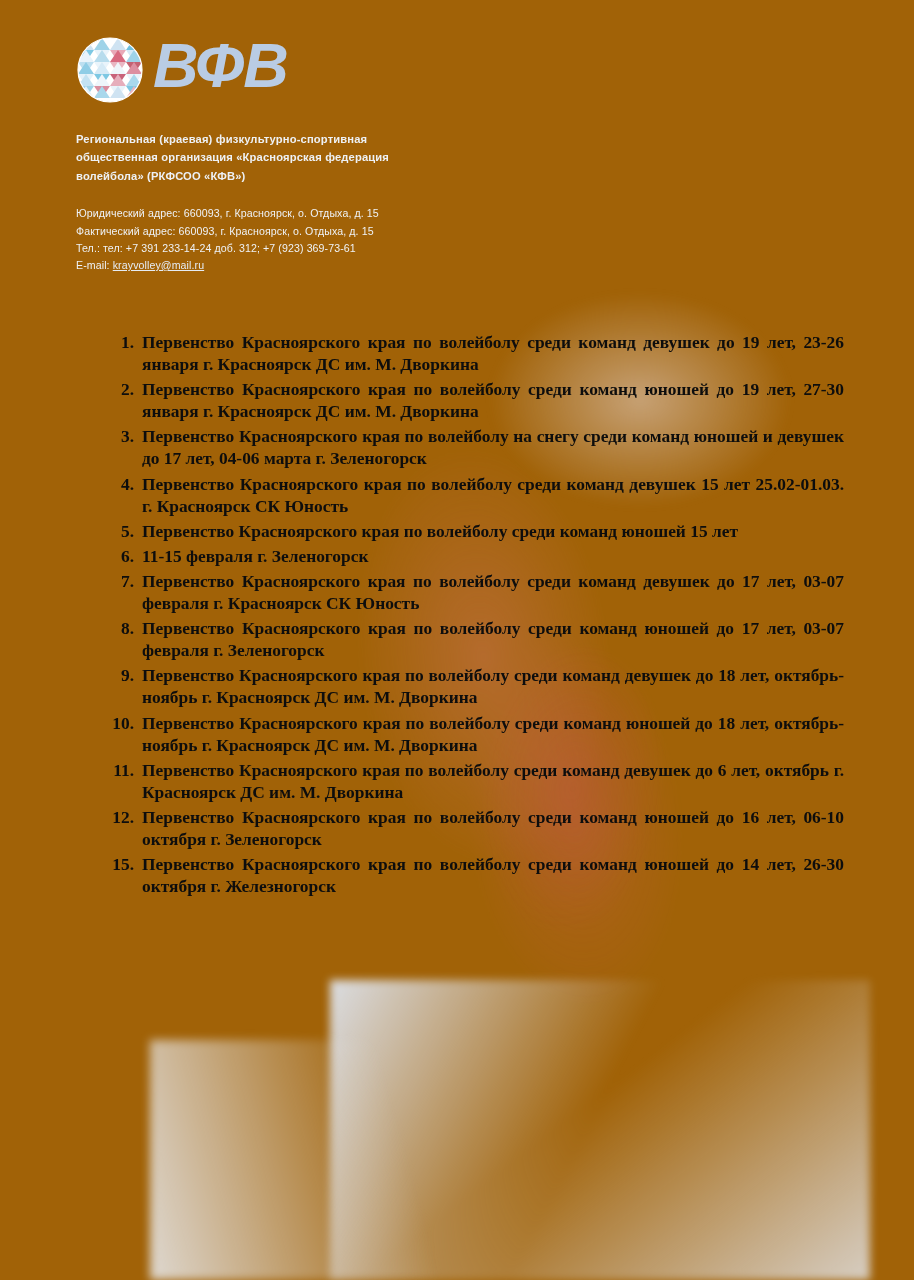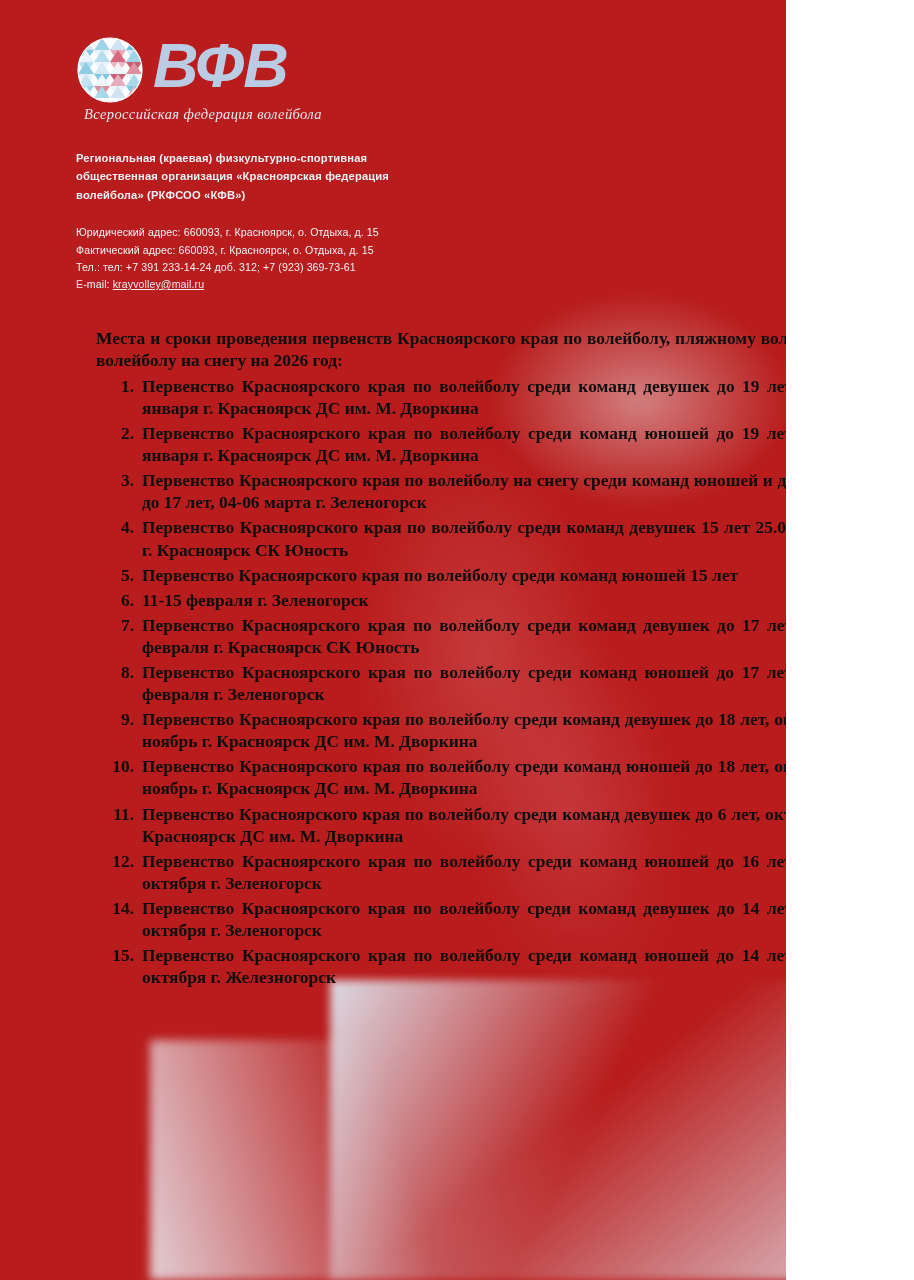--- a/index.html
+++ b/index.html
@@ -5,23 +5,23 @@
   html, body {
     margin: 0;
     padding: 0;
     background: #ffffff;
   }
   body {
     font-family: "Liberation Serif", "DejaVu Serif", serif;
   }
   .page {
     position: relative;
-    width: 786px;
+    width: 914px;
     height: 1280px;
-    background: #b91c1c;
+    background: #a16207;
     overflow: hidden;
   }
 
   
   .watermark {
     position: absolute;
     inset: 0;
     pointer-events: none;
     z-index: 0;
   }
@@ -238,42 +238,40 @@
           <polygon points="18,62 34,62 26,50" fill="#a9d8ec"></polygon>
           <polygon points="34,62 50,62 42,50" fill="#cfe3f2"></polygon>
           <polygon points="50,62 66,62 58,50" fill="#e9b6c2"></polygon>
         </g>
         <circle cx="34" cy="34" r="32" fill="none" stroke="#ffffff" stroke-width="1.2"></circle>
       </svg>
 
       <div class="logo-word">ВФВ</div>
     </div>
 
-    <div class="logo-tagline">Всероссийская федерация волейбола</div>
 
     <div class="org-block">
       <div>Региональная (краевая) физкультурно-спортивная</div>
       <div>общественная организация «Красноярская федерация</div>
       <div>волейбола» (РКФСОО «КФВ»)</div>
     </div>
 
     <div class="contact-block">
       <div>Юридический адрес: 660093, г. Красноярск, о. Отдыха, д. 15</div>
       <div>Фактический адрес: 660093, г. Красноярск, о. Отдыха, д. 15</div>
       <div>Тел.:  тел: +7 391 233-14-24 доб. 312; +7 (923) 369-73-61</div>
       <div>
         <span>E-mail:</span>
         <span class="mail-link">krayvolley@mail.ru</span>
       </div>
     </div>
   </div>
 
   <div class="doc-body">
 
-    <p class="doc-title">Места и сроки проведения первенств Красноярского края по волейболу, пляжному волейболу, волейболу на снегу на 2026 год:</p>
 
     <ol class="item-list" id="item-list">
         <li class="item">
           <span class="item-num">1.</span>
           <span class="item-text">Первенство Красноярского края по волейболу среди команд девушек до 19 лет, 23-26 января г. Красноярск ДС им. М. Дворкина</span>
         </li>
         <li class="item">
           <span class="item-num">2.</span>
           <span class="item-text">Первенство Красноярского края по волейболу среди команд юношей до 19 лет, 27-30 января г. Красноярск ДС им. М. Дворкина</span>
         </li>
@@ -311,23 +309,19 @@
         </li>
         <li class="item">
           <span class="item-num">11.</span>
           <span class="item-text">Первенство Красноярского края по волейболу среди команд девушек до 6 лет, октябрь г. Красноярск ДС им. М. Дворкина</span>
         </li>
         <li class="item">
           <span class="item-num">12.</span>
           <span class="item-text">Первенство Красноярского края по волейболу среди команд юношей до 16 лет, 06-10 октября г. Зеленогорск</span>
         </li>
         <li class="item">
-          <span class="item-num">14.</span>
-          <span class="item-text">Первенство Красноярского края по волейболу среди команд девушек до 14 лет, 13-17 октября г. Зеленогорск</span>
-        </li>
-        <li class="item">
           <span class="item-num">15.</span>
           <span class="item-text">Первенство Красноярского края по волейболу среди команд юношей до 14 лет, 26-30 октября г. Железногорск</span>
         </li>
       </ol>
 
   </div>
 </div>
 
 </body></html>

